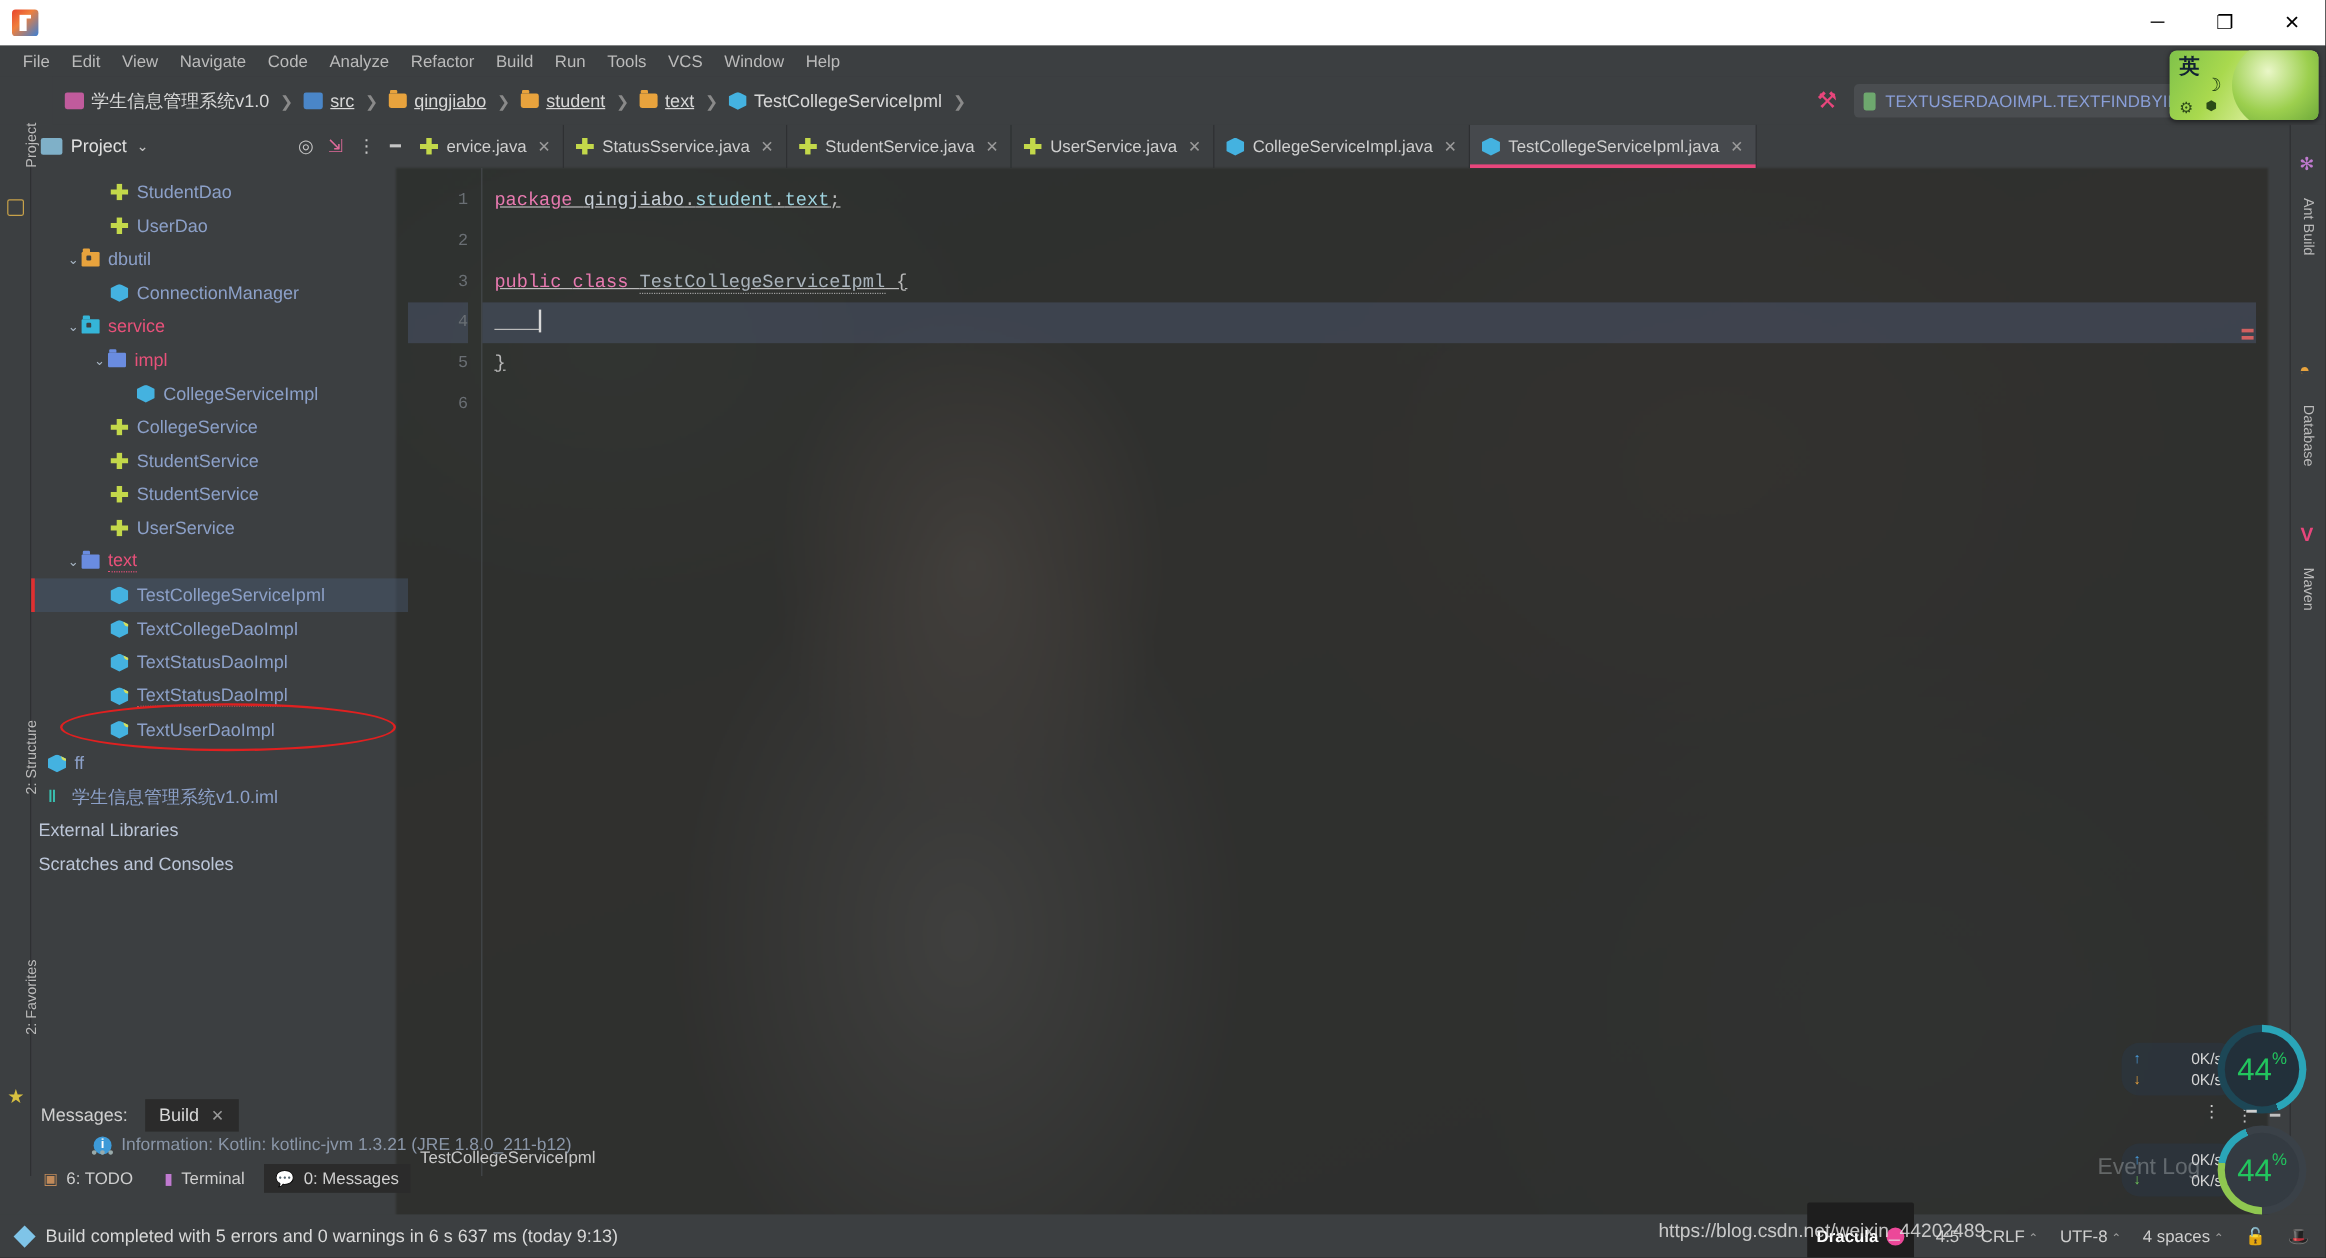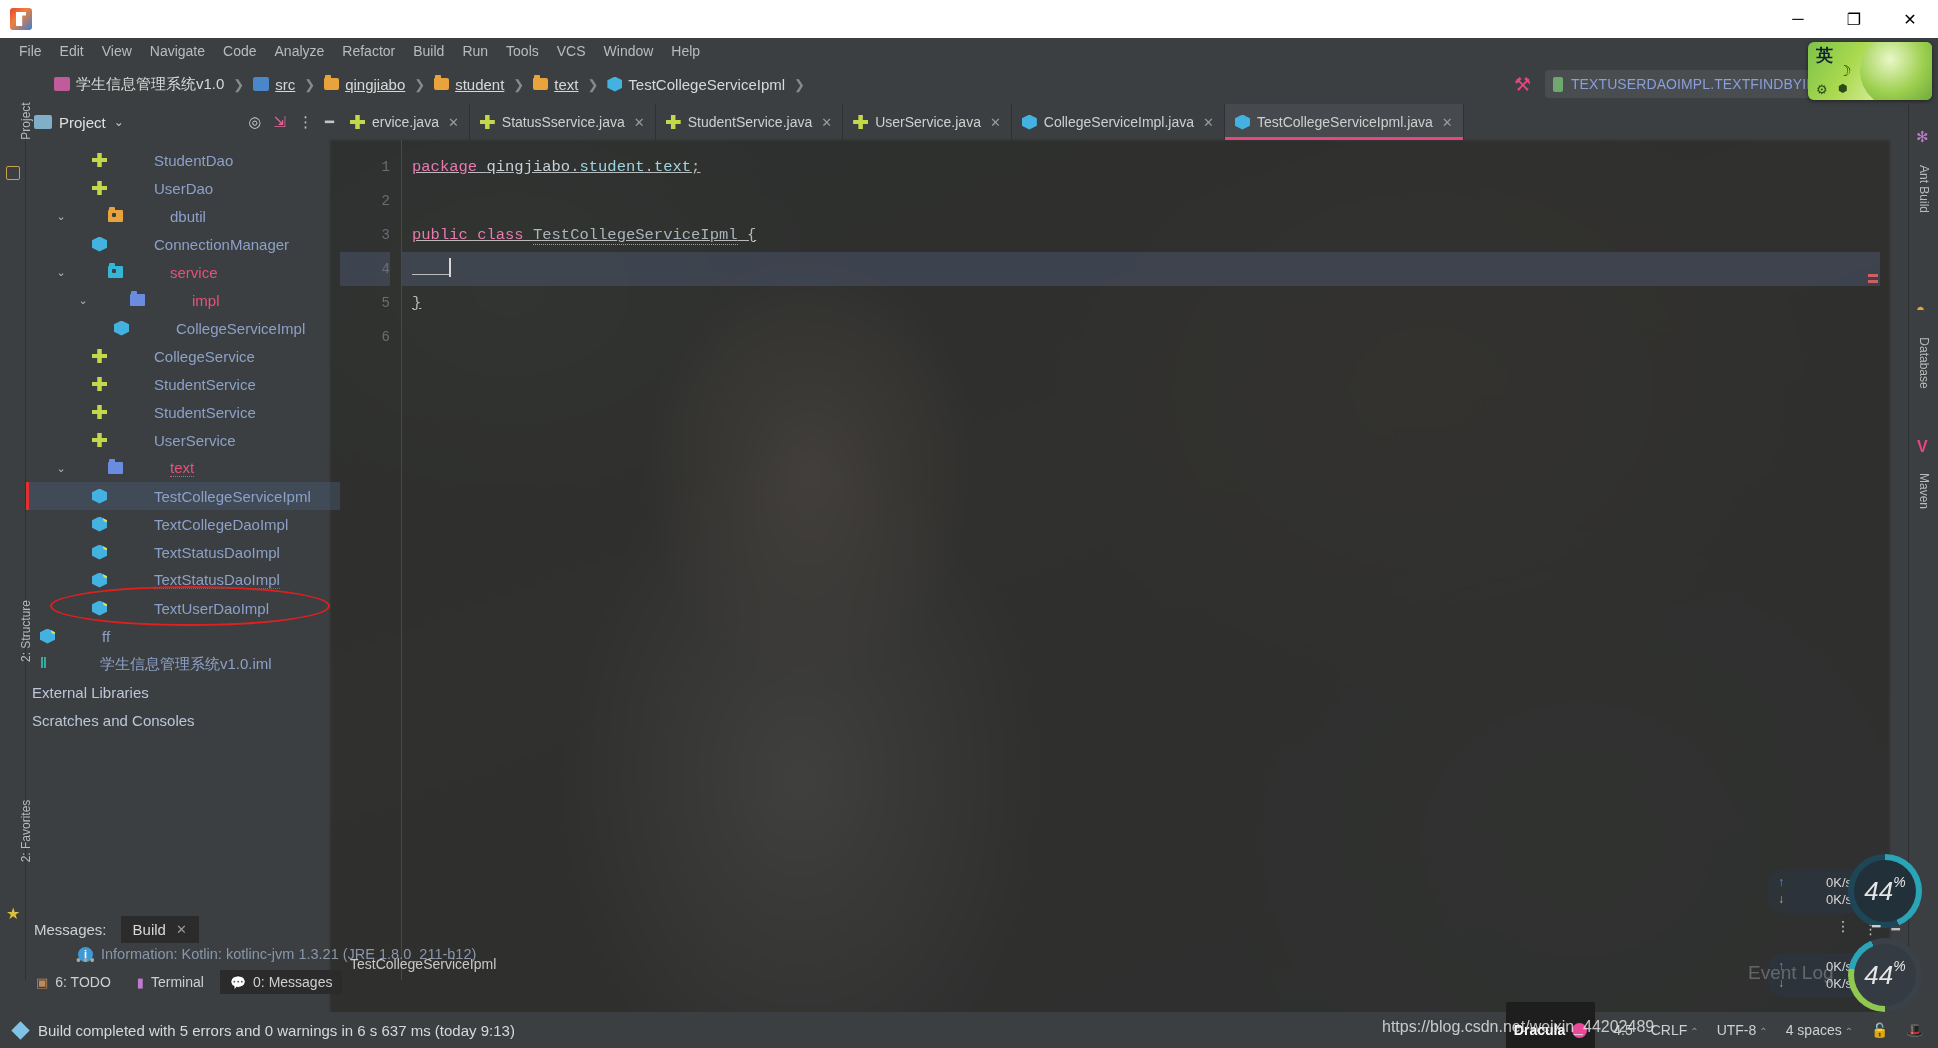--- a/index.html
+++ b/index.html
@@ -86,21 +86,21 @@
 
   
   .project-pane { position:absolute; left:26px; top:104px; width:314px; height:876px; }
   .pp-header { height:36px; display:flex; align-items:center; padding-left:8px; }
   .pp-title { font-size:15px; color:#e0e0e0; margin-left:7px; }
   .pp-tools { margin-left:auto; display:flex; align-items:center; padding-right:6px; }
   .pp-tools span { margin-left:12px; font-size:15px; color:#c5c5c5; }
 
   .tree { position:relative; padding-top:6px; }
   .trow { height:28px; display:flex; align-items:center; font-size:15px; color:#a9b7c6;
-          white-space:nowrap; position:relative;gap:40px; }
+          white-space:nowrap; position:relative; }
   .trow .caret { width:14px; color:#a9b7c6; font-size:11px; text-align:center; }
   .trow .tic { margin-right:7px; display:inline-block; }
   .trow.sel { background:rgba(75,94,120,0.42); }
   .trow .lbl.red { color:#e8517a; }
   .trow .lbl { color:#8ca0c8; }
   .jclass-ic { width:15px; height:15px; background:#44b2e0;
                clip-path:polygon(50% 0,100% 25%,100% 75%,50% 100%,0 75%,0 25%); position:relative;}
   .jclass-ic.test::after{ content:""; position:absolute; right:-3px; top:-2px; width:7px;height:7px;
                background:#d8e05a; border-radius:50%; }
   .iface-ic { width:15px; height:14px; background:#c3d84a;
@@ -193,21 +193,21 @@
 
   
   .netwidget { position:absolute; display:flex; align-items:center; }
   .net-pill { background:rgba(45,52,60,0.92); border-radius:15px; padding:5px 12px 5px 10px;
               display:flex; flex-direction:column; min-width:96px; }
   .net-row { display:flex; align-items:center; font-size:13px; color:#d6d6d6; line-height:17px;}
   .net-row .ar { width:14px; font-size:12px; }
   .net-row .val { margin-left:auto; }
   .gauge { width:74px; height:74px; border-radius:50%; margin-left:-16px;
            display:flex; align-items:center; justify-content:center;
-           font-size:26px; color:#e5e5e5; position:relative;font-style:italic; }
+           font-size:26px; color:#22c55e; position:relative; }
   .gauge .pct { font-size:14px; align-self:flex-start; margin-top:14px; }
   .gauge.g1 { background:conic-gradient(#2aa5b8 0deg 158deg, #1d4756 158deg 360deg); }
   .gauge.g2 { background:conic-gradient(from 180deg, #8fc750 0deg 100deg, #2aa5b8 100deg 158deg, #3a4148 158deg 360deg); }
   .gauge .inner { position:absolute; inset:6px; border-radius:50%; background:#22303a;
                   display:flex; align-items:center; justify-content:center; }
   .gauge.g2 .inner { background:#343b42; }
   .gw-tools { position:absolute; display:flex; align-items:center; font-size:14px; color:#cfcfcf; }
 
   .watermark { position:absolute; font-size:16px; color:rgba(225,225,225,0.85);
                white-space:nowrap; }

